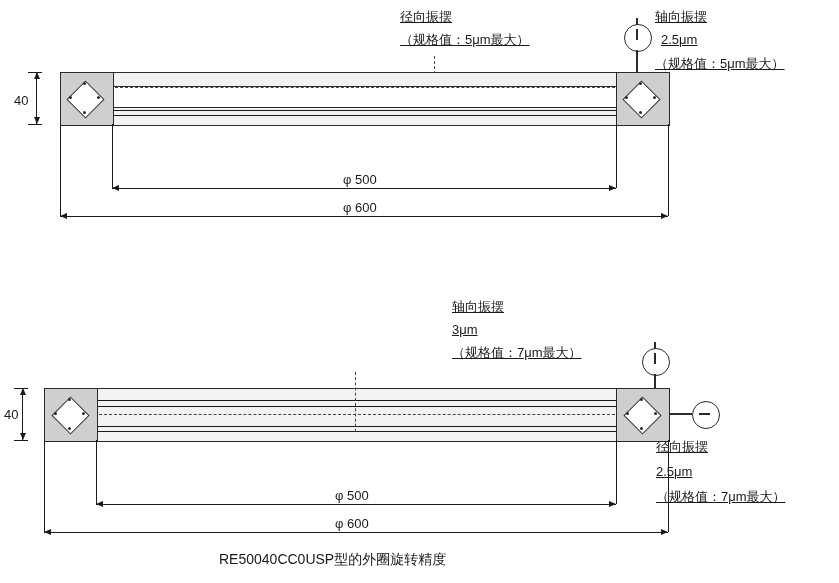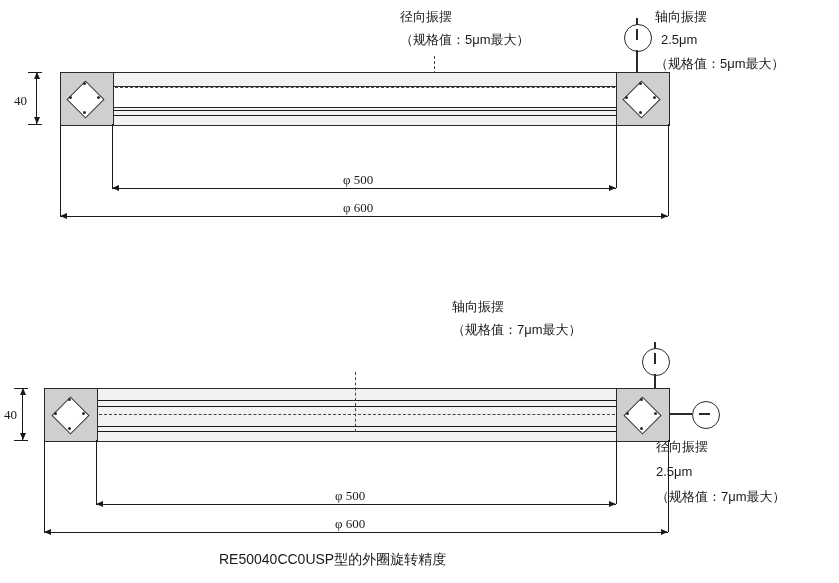--- a/index.html
+++ b/index.html
@@ -5,23 +5,23 @@
   html,body{margin:0;padding:0;}
   body{
     width:839px;height:583px;
     background:#ffffff;
     font-family:"Liberation Sans","DejaVu Sans",sans-serif;
     color:#1a1a1a;
     position:relative;
     overflow:hidden;
   }
   .abs{position:absolute;}
-  .txt{font-size:13px;line-height:17px;white-space:nowrap;}
+  .txt{font-size:13px;line-height:17px;white-space:nowrap;text-decoration:underline;}
   .caption{font-size:14px;white-space:nowrap;}
-  .dimtxt{font-size:13px;white-space:nowrap;font-family:Liberation Serif, serif;}
+  .dimtxt{font-size:13px;white-space:nowrap;}
 
   
   .hline{position:absolute;height:0;border-top:1px solid #1a1a1a;}
   .vline{position:absolute;width:0;border-left:1px solid #1a1a1a;}
   .center-line{position:absolute;height:0;border-top:1px dashed #444;}
   .center-vline{position:absolute;width:0;border-left:1px dashed #444;}
 
   
   .ring-body{position:absolute;background:#f2f2f2;border:1px solid #2a2a2a;}
   .block{position:absolute;background:#cfcfcf;border:1px solid #2a2a2a;}
@@ -119,20 +119,21 @@
   <div class="arrow-l" style="left:60px;top:213px;"></div>
   <div class="arrow-r" style="left:661px;top:213px;"></div>
   <div class="abs dimtxt" style="left:337px;top:200px;background:#fff;padding:0 6px;">φ 600</div>
 
 </div>
 
 <div class="abs" style="left:0;top:290px;width:839px;height:293px;">
 
   <div class="abs" style="left:452px;top:8px;">
     <div class="txt">轴向振摆</div>
+    <div class="txt" style="margin-top:6px;">3μm</div>
     <div class="txt" style="margin-top:6px;">（规格值：7μm最大）</div>
   </div>
 
   <div class="abs" style="left:638px;top:52px;width:36px;height:56px;">
     <div class="gauge-face" style="left:4px;top:6px;width:26px;height:26px;"></div>
     <div class="gauge-needle" style="left:16px;top:11px;width:1.5px;height:11px;"></div>
     <div class="gauge-stem" style="left:16px;top:0px;width:2px;height:7px;"></div>
     <div class="gauge-stem" style="left:16px;top:32px;width:2px;height:24px;"></div>
     <div class="hline" style="left:8px;top:56px;width:18px;"></div>
   </div>

